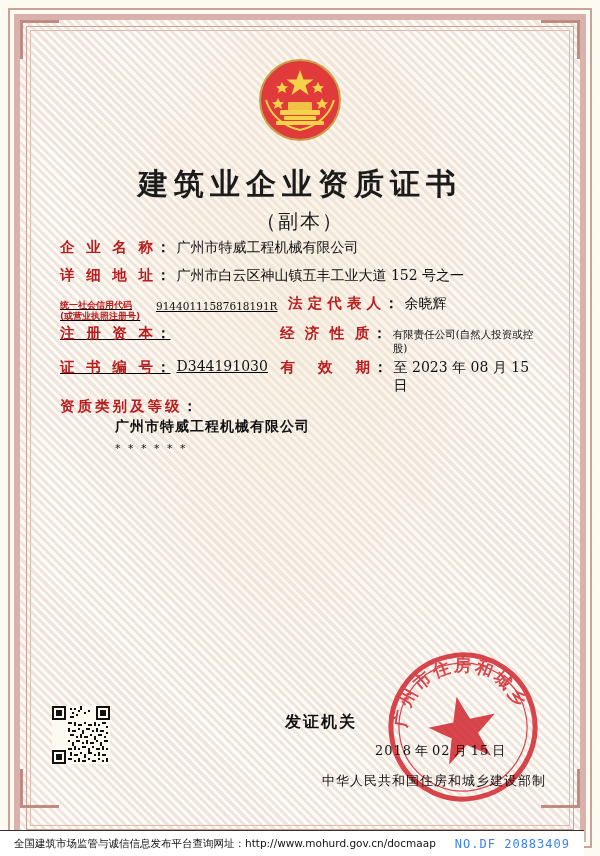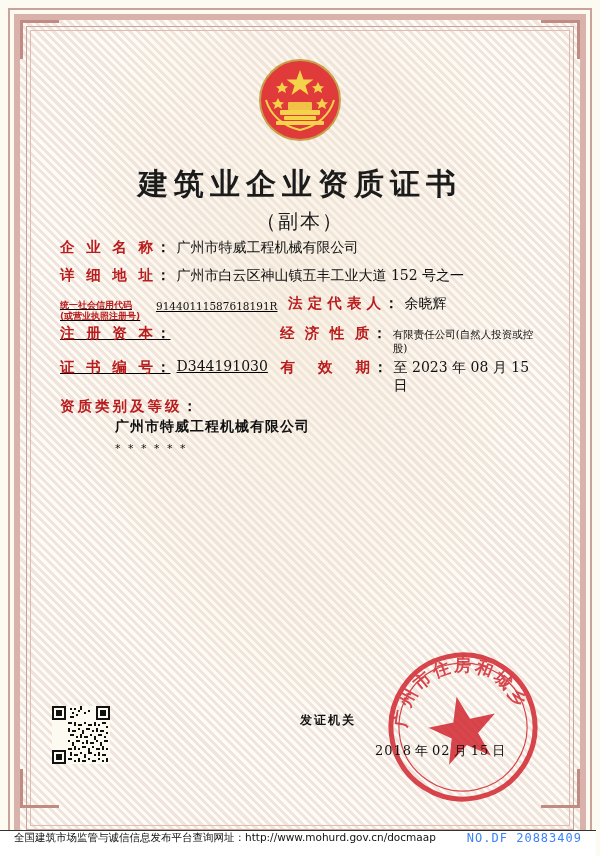--- a/index.html
+++ b/index.html
@@ -212,24 +212,24 @@
     width: 162px;
     height: 162px;
     transform: rotate(-12deg);
     opacity: 0.82;
   }
   .seal svg { display: block; }
 
   
   .issuer-row {
     position: absolute;
-    left: 300px;
+    left: 285px;
     top: 712px;
     font-family: Liberation Sans, sans-serif;
-    font-size: 12px;
+    font-size: 16px;
     font-weight: bold;
     letter-spacing: 2px;
     color: #111;
   }
   .date-row {
     position: absolute;
     left: 372px;
     top: 742px;
     font-family: "DejaVu Sans", sans-serif;
     font-size: 13px;
@@ -250,27 +250,27 @@
     font-family: "DejaVu Sans", sans-serif;
     font-size: 13px;
     color: #111;
     letter-spacing: 1px;
   }
 
   
   .footer {
     position: absolute;
     left: 0;
-    right: 4px;
+    right: 16px;
     bottom: 0;
     height: 26px;
     background: #ffffff;
     border-top: 1px solid #333;
     display: flex;
-    align-items: flex-start;
+    align-items: center;
     justify-content: space-between;
     padding: 0 14px;
     box-sizing: border-box;
   }
   .footer-left {
     font-family: "DejaVu Sans", sans-serif;
     font-size: 10.5px;
     color: #111;
   }
   .footer-right {
@@ -501,19 +501,20 @@
       </text>
     </svg>
   </div>
 
   <div class="issuer-row">发证机关</div>
 
   <div class="date-row">
     <span class="num">2018</span><span>年</span><span class="num">02</span><span>月</span><span class="num">15</span><span>日</span>
   </div>
 
+  <div class="ministry">中华人民共和国住房和城乡建设部制</div>
 
   <div class="footer">
     <div class="footer-left">全国建筑市场监管与诚信信息发布平台查询网址：http://www.mohurd.gov.cn/docmaap</div>
     <div class="footer-right">NO.DF  20883409</div>
   </div>
 
 </div>
 
 </body></html>

